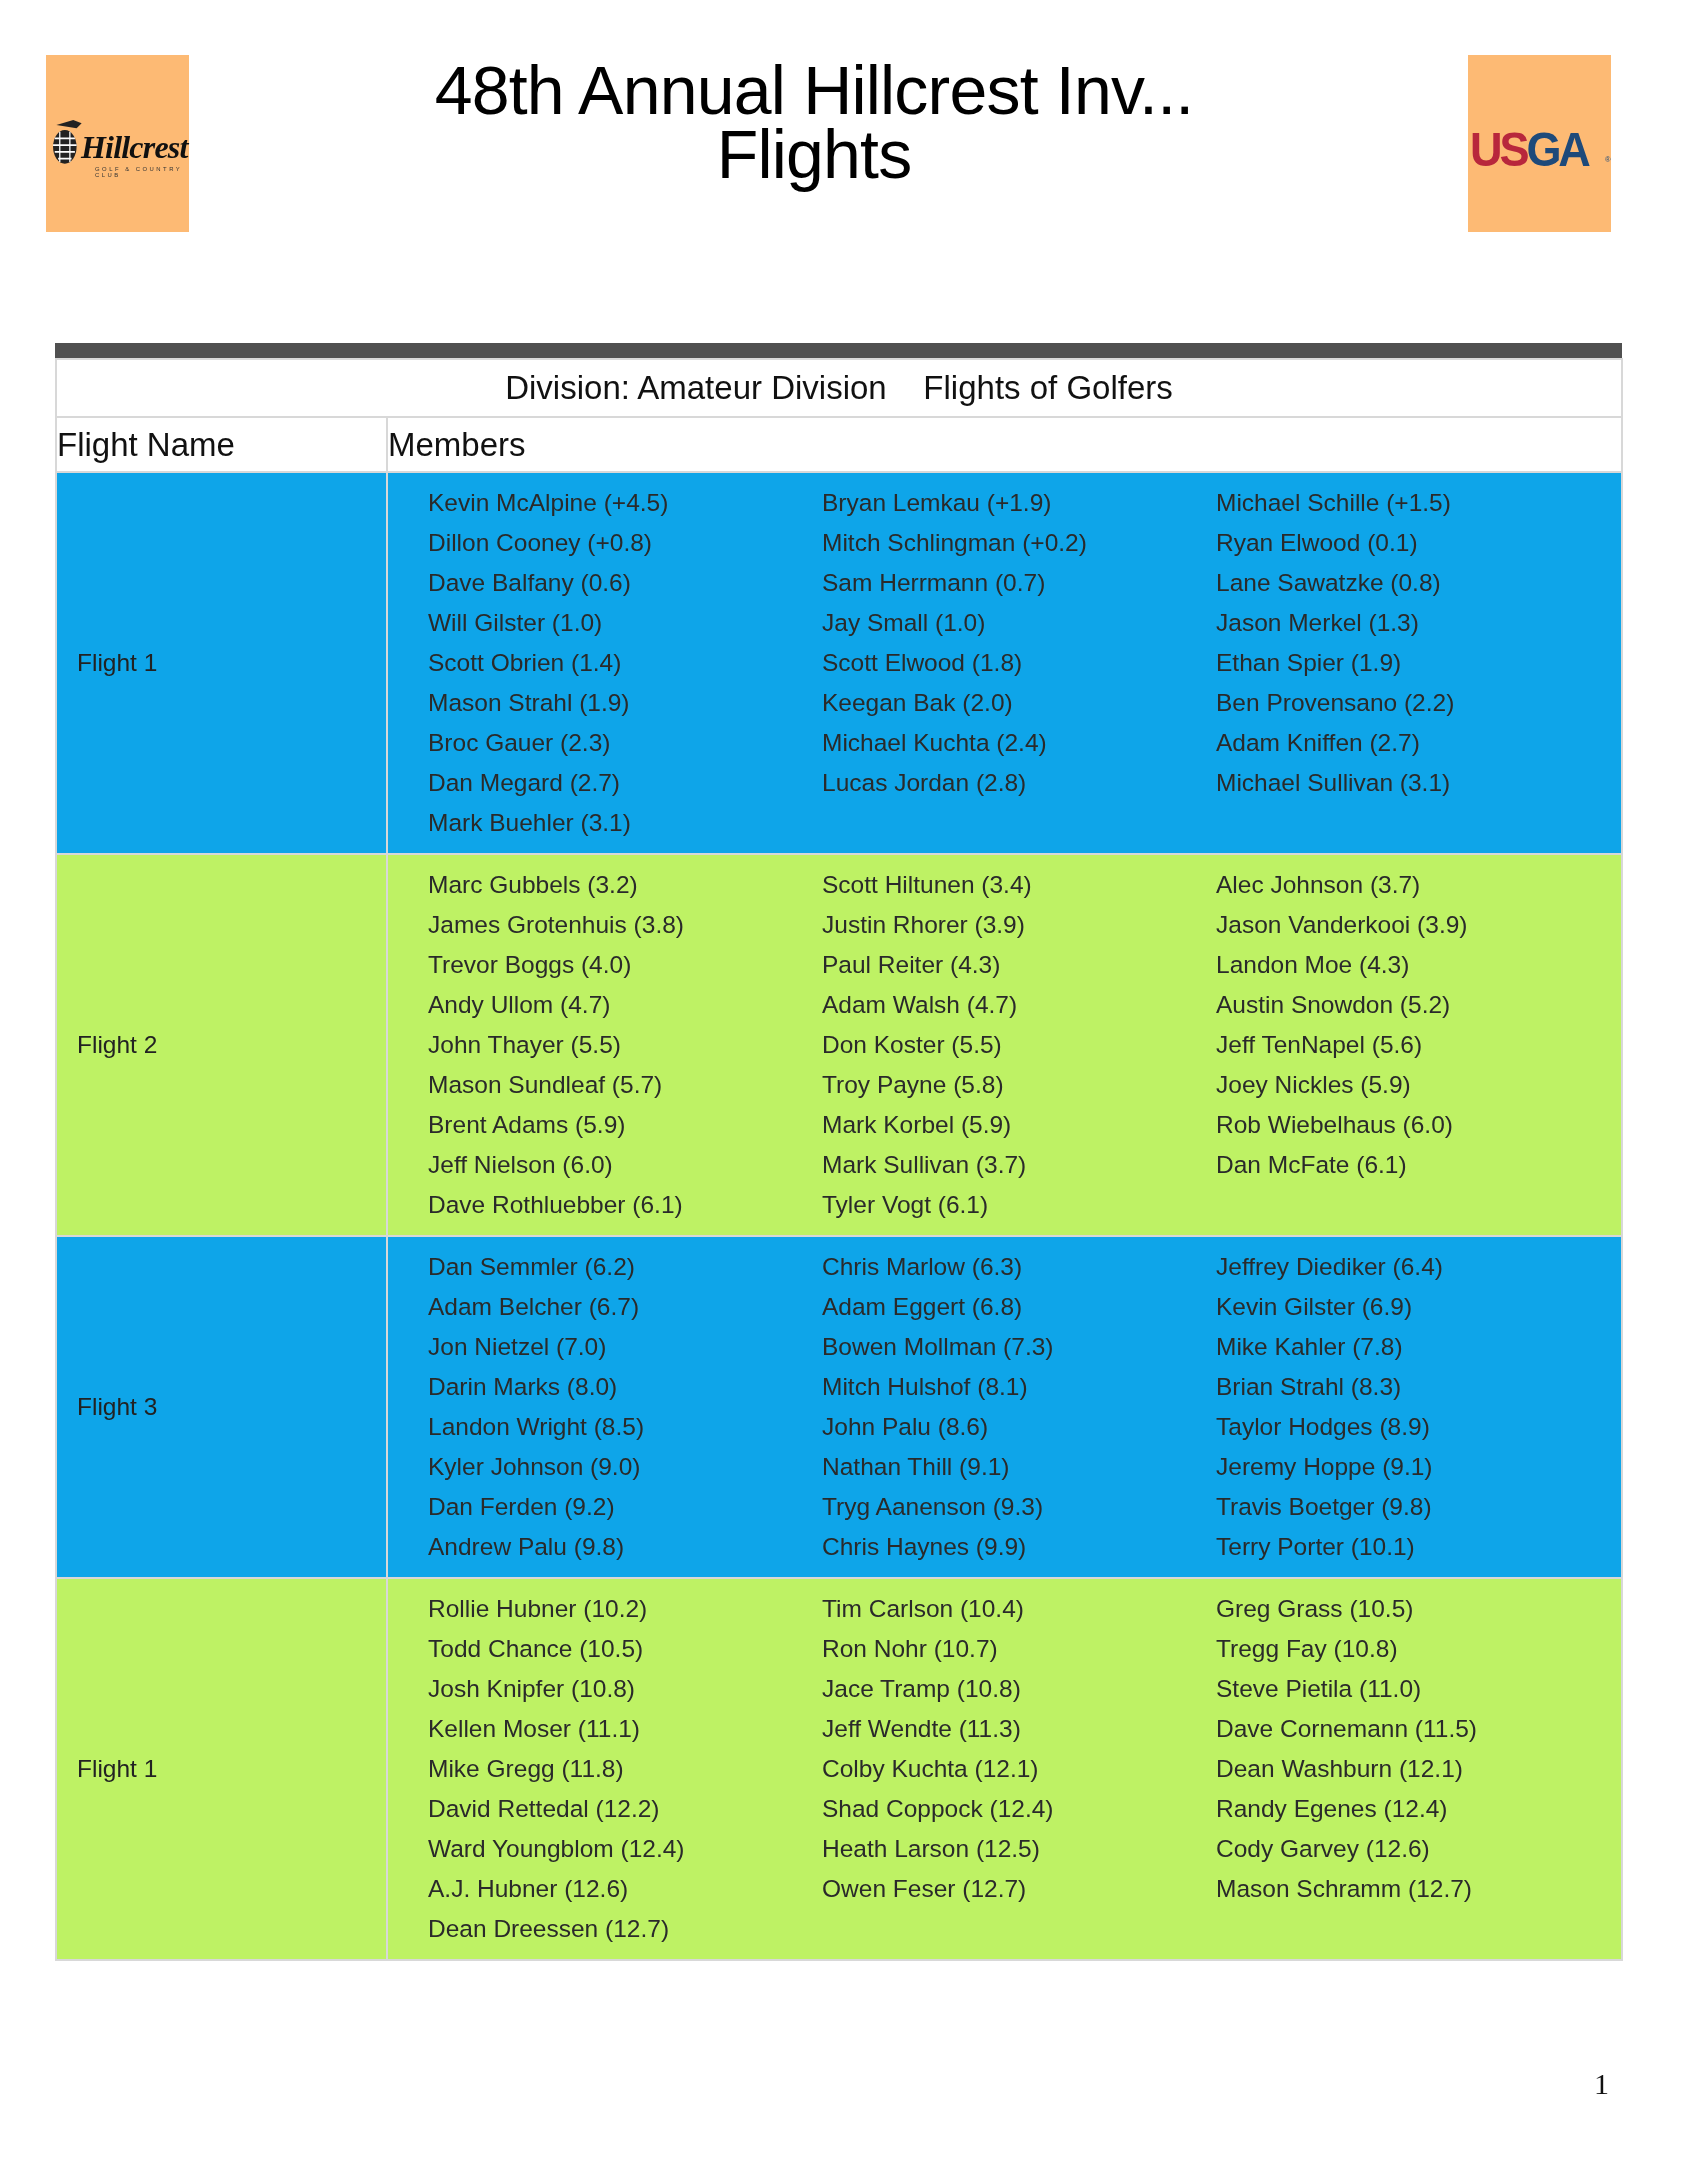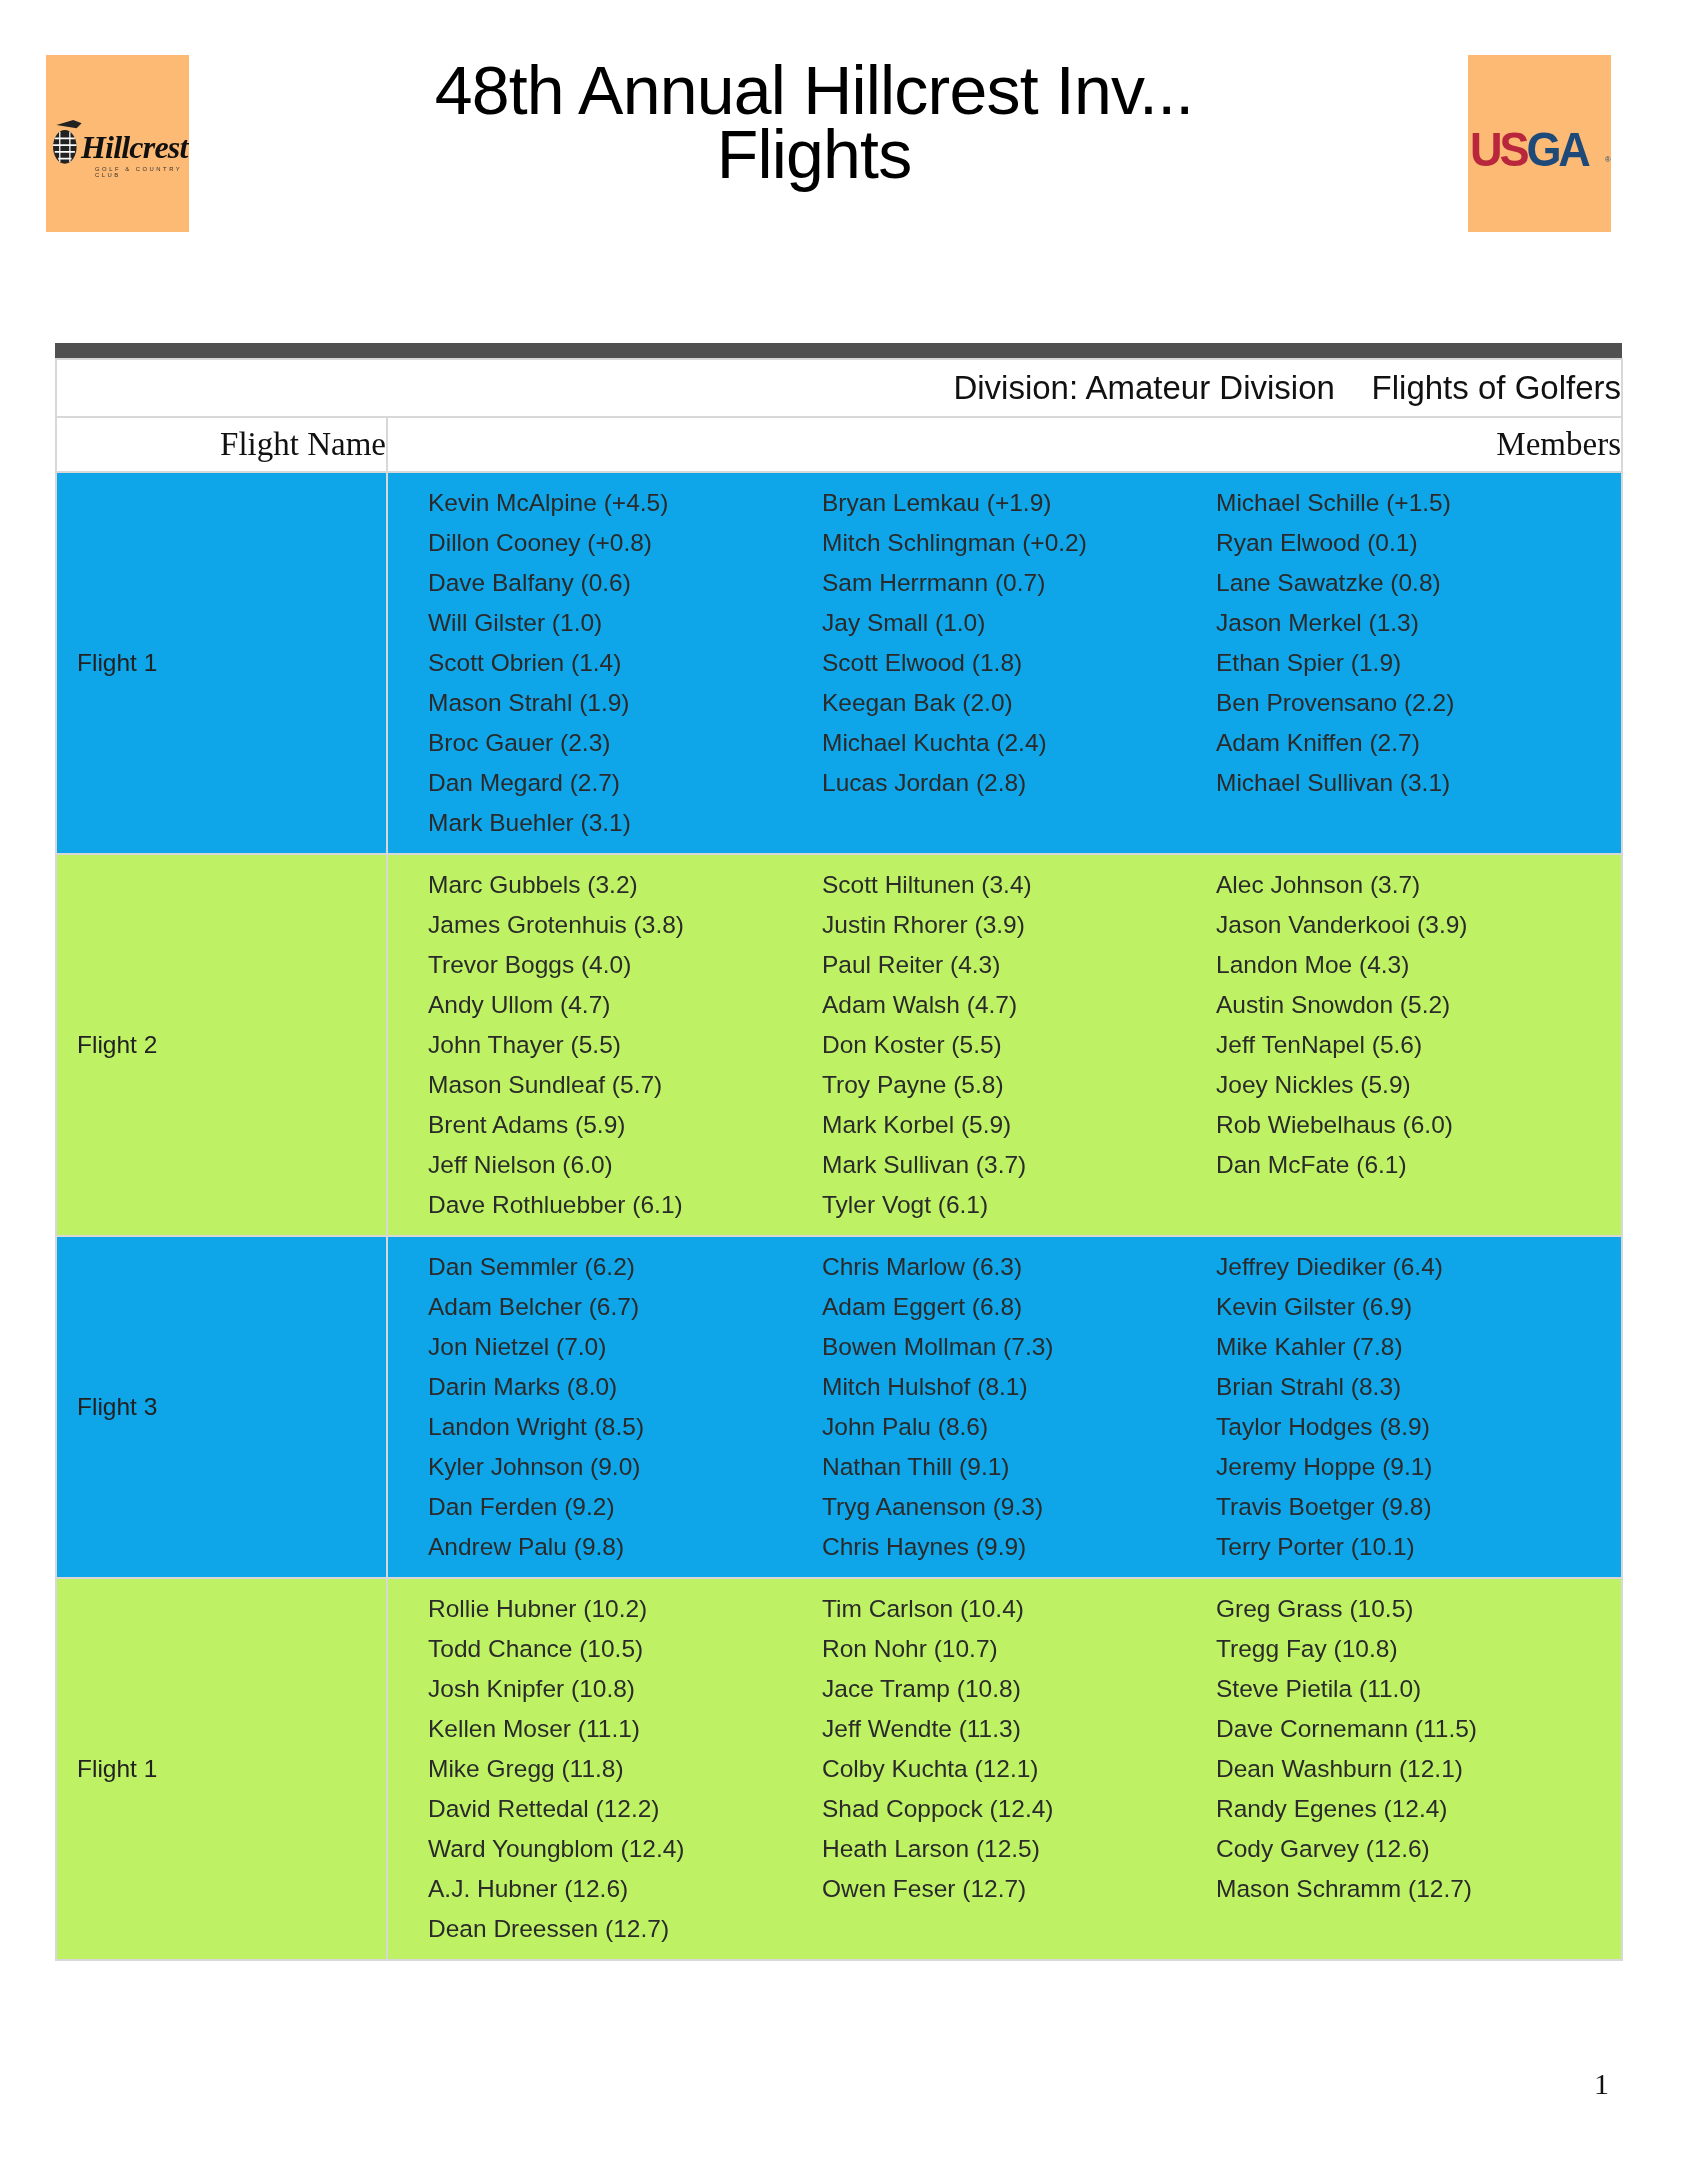--- a/index.html
+++ b/index.html
@@ -17,22 +17,22 @@
   .usga-us { color: #b8273c; }
   .usga-ga { color: #1e4a7a; }
   .usga-reg { position: absolute; left: 137px; top: 100px; font-size: 7.6px; color: #1e4a7a; }
   .title { position: absolute; left: 0; width: 1628px; text-align: center; font-size: 68px; color: #000;
            letter-spacing: -0.8px; }
   #title-line1 { top: 51px; }
   #title-line2 { top: 115px; }
   .band { position: absolute; left: 55px; top: 343px; width: 1567px; height: 15px; background: #505050; }
   table.flights { position: absolute; left: 55px; top: 358px; width: 1568px; border-collapse: collapse; }
   table.flights td { border: 2.5px solid #d8d8d8; padding: 0; }
-  .division-cell { height: 56px; text-align: right; font-size: 33px; color: #111; }
-  .hdr-cell { height: 53px; text-align: right; font-size: 33px; color: #111; font-family: Liberation Serif, serif; }
+  .division-cell { height: 56px; text-align: center; font-size: 33px; color: #111; }
+  .hdr-cell { height: 53px; text-align: left; font-size: 33px; color: #111; }
   .hdr-name { width: 329px; }
   .flight-name { font-size: 24.5px; padding-left: 20px !important; color: #222; vertical-align: middle; }
   .members-cell { vertical-align: top; }
   .members-grid { display: grid; grid-template-columns: 394px 394px 394px; padding: 10px 0 10px 40px; }
   .member { font-size: 24.5px; line-height: 40px; height: 40px; color: #2a2a2a; white-space: nowrap; }
   tr.gray td { background: #bef264; }
   tr.white td { background: #0ea5e9; }
   .page-num { position: absolute; left: 1594px; top: 2067px; font-family: "Liberation Serif", serif;
               font-size: 30px; color: #111; }
 </style>

